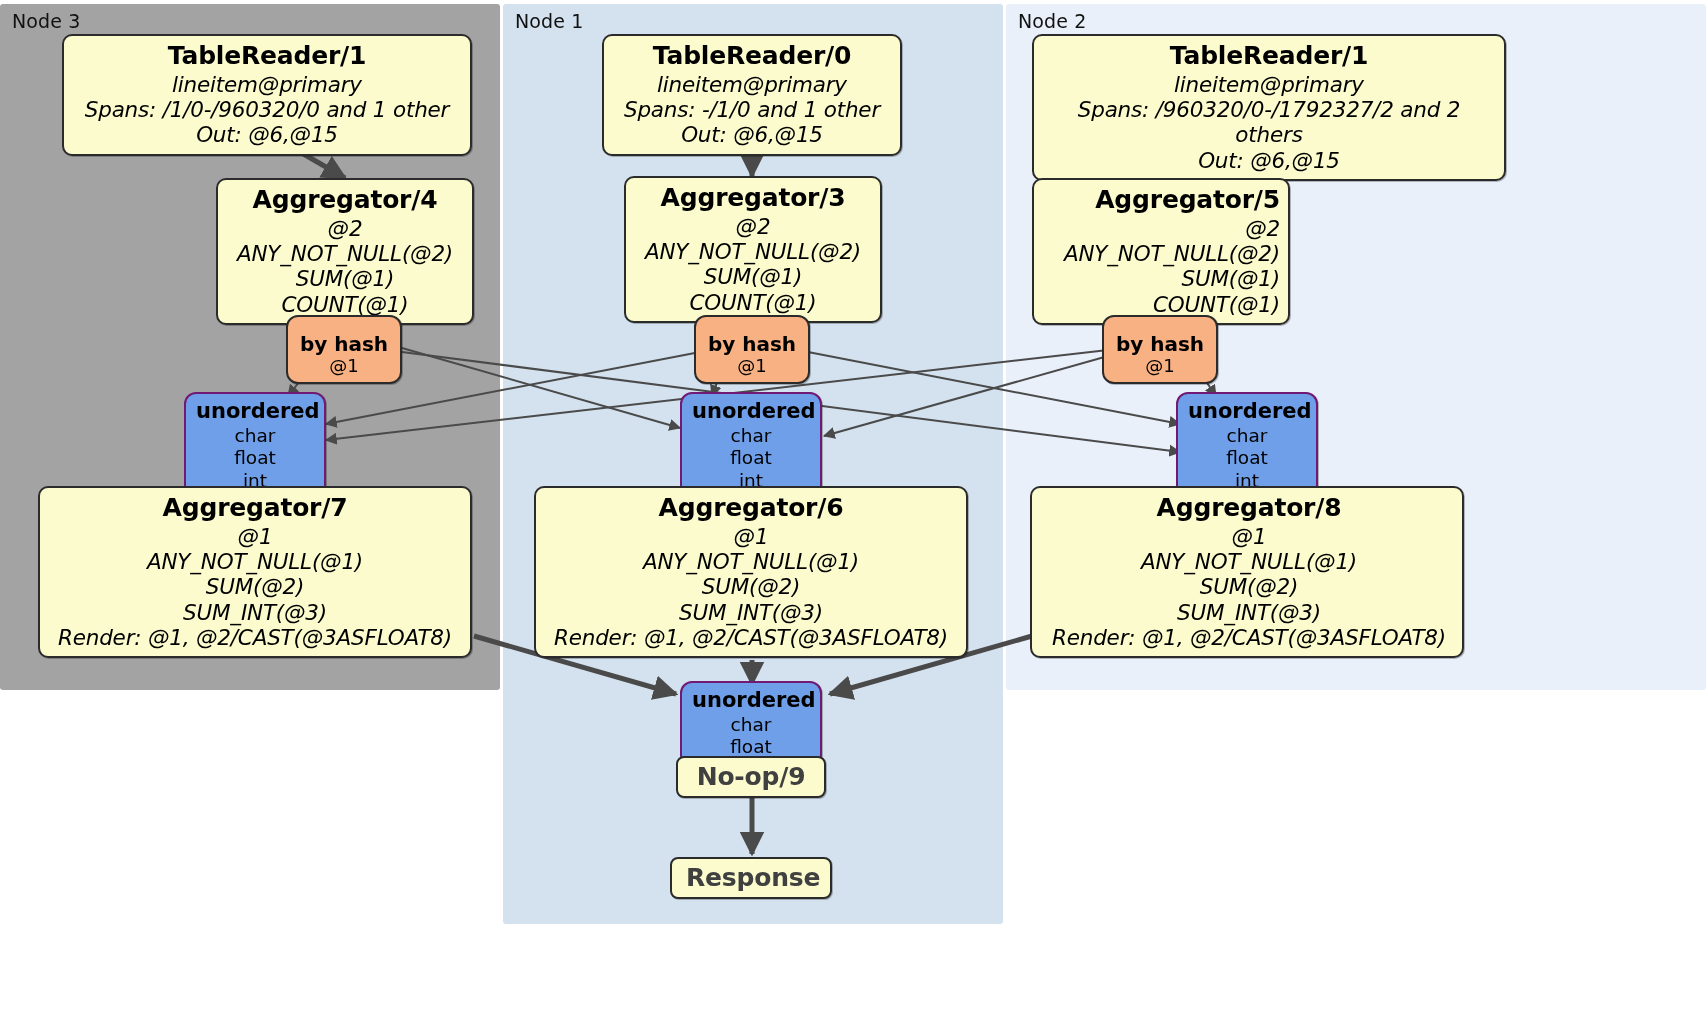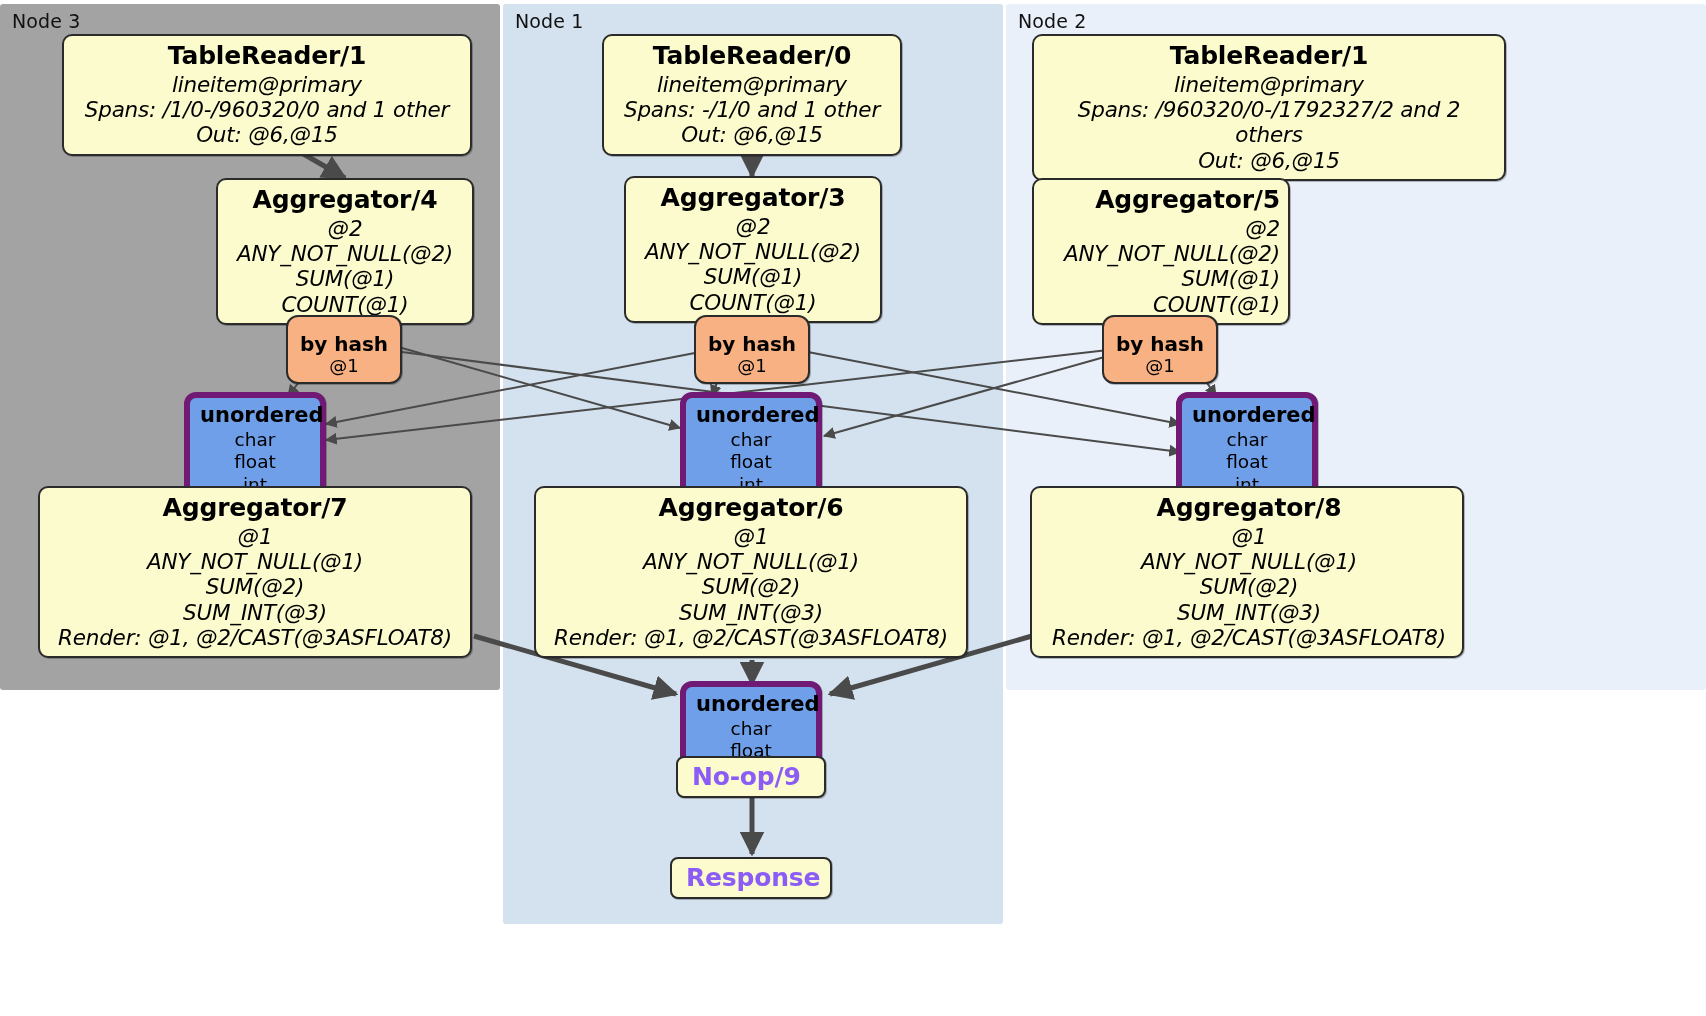--- a/index.html
+++ b/index.html
@@ -76,21 +76,21 @@
     font-size: 20px;
     display: block;
   }
   .router .line {
     display: block;
     font-size: 18px;
   }
   .sync {
     position: absolute;
     background: #6f9fe8;
-    border: 6px solid #701a75;
+    border: 2px solid #701a75;
     border-radius: 12px;
     text-align: center;
     color: #000000;
     line-height: 1.2;
     padding: 5px 10px 6px 10px;
     box-shadow: 1px 1px 0 rgba(0,0,0,0.25);
   }
   .sync .title {
     font-weight: bold;
     font-size: 21px;
@@ -99,22 +99,22 @@
   }
   .sync .line {
     display: block;
     font-size: 18.5px;
   }
   .small-proc {
     position: absolute;
     background: #fbfbcd;
     border: 2px solid #2b2b2b;
     border-radius: 8px;
-    text-align: left;
-    color: #8b5cf6;
+    text-align: center;
+    color: #404040;
     padding: 4px 14px 5px 14px;
     box-shadow: 1px 1px 0 rgba(0,0,0,0.25);
   }
   .small-proc .title {
     font-weight: bold;
     font-size: 25px;
     display: block;
     letter-spacing: -0.2px;
   }
 </style>

